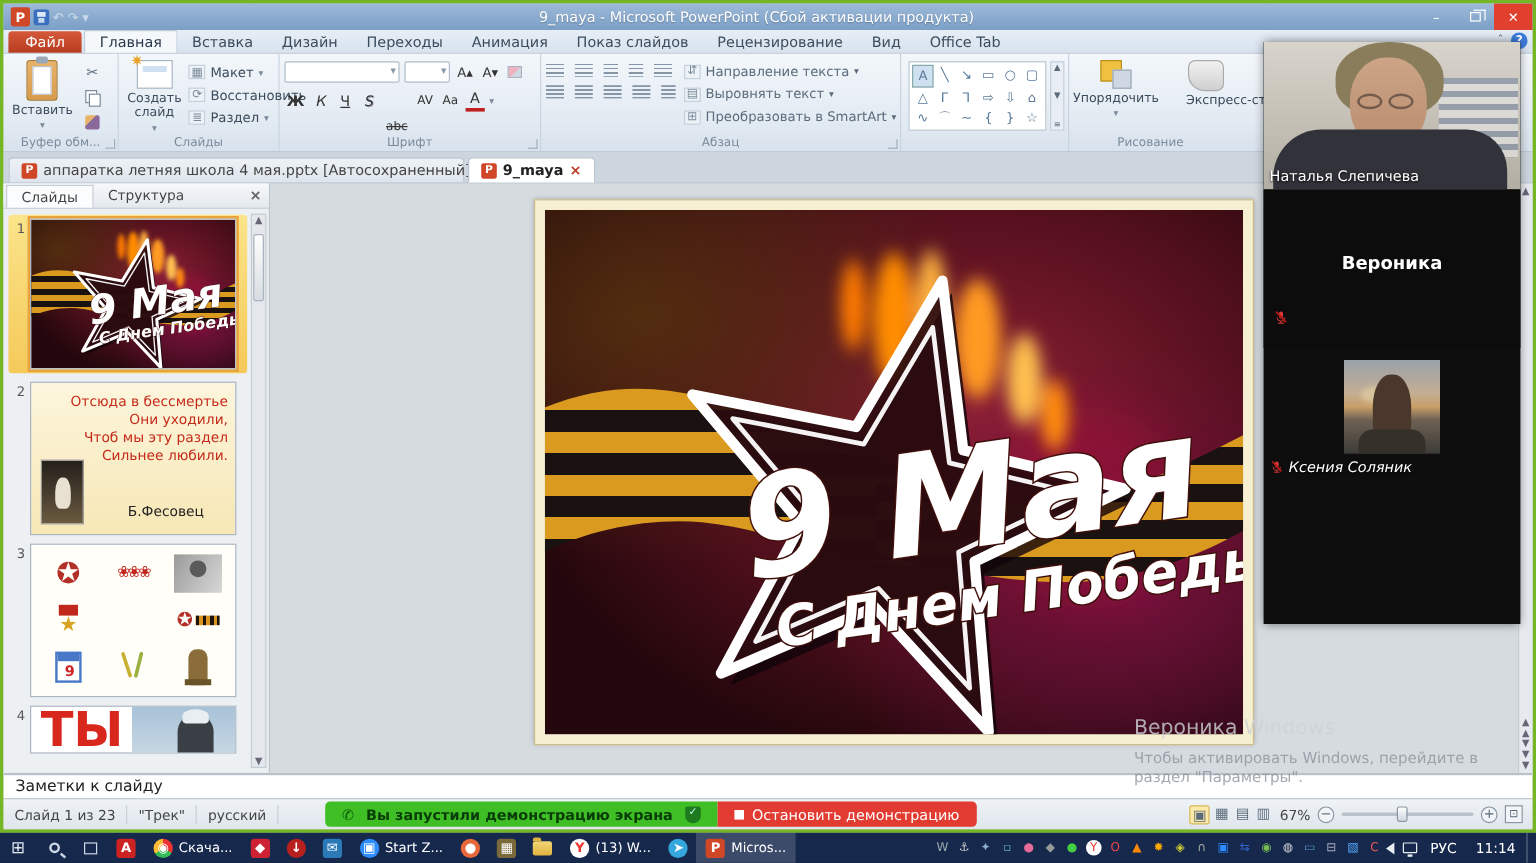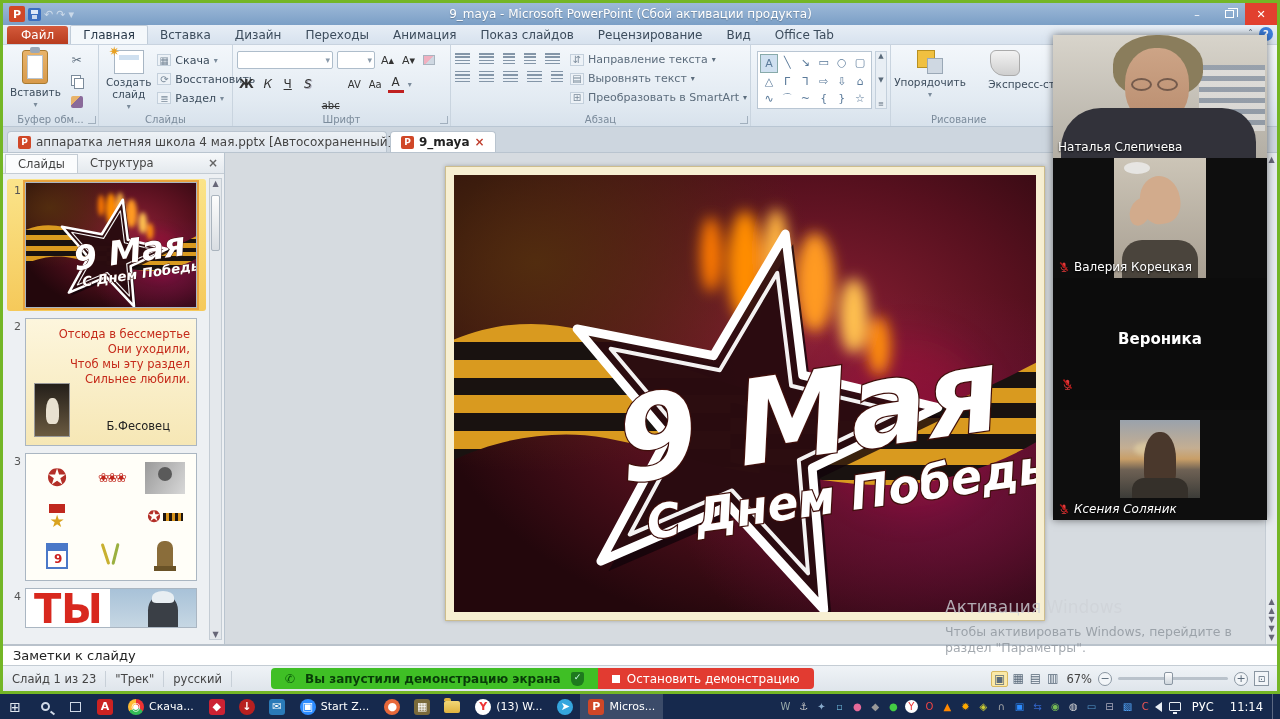--- a/index.html
+++ b/index.html
@@ -323,21 +323,21 @@
       <div class="bigbtn" style="width:52px;">
         <span class="slide-ic">
             <span class="burst">✷</span>
           </span>
         <span>Создать слайд</span>
         <span style="font-size:8px;color:#7b8b9b;">▾</span>
       </div>
       <div class="minicol" style="gap:1px;">
         <div class="smallrow">
             <span class="mini-ic">▦</span>
-            <span>Скача</span>
+            <span>Макет</span>
             <span style="font-size:8px;color:#7b8b9b;">▾</span>
           </div>
         <div class="smallrow">
             <span class="mini-ic">⟳</span>
             <span>Восстановить</span>
           </div>
         <div class="smallrow">
             <span class="mini-ic">≣</span>
             <span>Раздел</span>
             <span style="font-size:8px;color:#7b8b9b;">▾</span>
@@ -570,57 +570,39 @@
       <span class="zslider">
           <span class="zthumb"></span>
         </span>
       <span class="zcirc">+</span>
       <span class="fitbtn">⊡</span>
     </div>
   </div>
 </div>
 
 <div class="wmark">
-  <div class="w1">Активация Windows</div>
+  <div class="w1">Вероника Windows</div>
   <div class="w2"><span>Чтобы активировать Windows, перейдите в</span><br><span>раздел "Параметры".</span></div>
 </div>
 
 <div class="zoomwin">
   <div class="zcell" style="height:123px;">
     <div class="v-nat">
       <span class="shelf"></span>
         <span class="hair"></span>
         <span class="face"></span>
       <span class="glasses">
           <i></i>
           <i></i>
         </span>
         <span class="body"></span>
     </div>
     <div class="zname">
         <span>Наталья Слепичева</span>
       </div>
-  </div>
-  <div class="zcell" style="height:120px;">
-    <div class="v-val">
-      <span class="lamp"></span>
-        <span class="head"></span>
-        <span class="hand"></span>
-        <span class="body"></span>
-    </div>
-    <div class="zname">
-      <svg class="micico" width="12" height="12" viewBox="0 0 16 16">
-          <rect x="6" y="2" width="4" height="7" rx="2" fill="#e03a3a"></rect>
-          <path d="M4 8 a4 4 0 0 0 8 0" stroke="#e03a3a" fill="none"></path>
-          <line x1="8" y1="12" x2="8" y2="14" stroke="#e03a3a"></line>
-          <line x1="5" y1="14" x2="11" y2="14" stroke="#e03a3a"></line>
-          <line x1="3" y1="2" x2="13" y2="13" stroke="#b01818" stroke-width="2"></line>
-        </svg>
-      <span>Валерия Корецкая</span>
-    </div>
   </div>
   <div class="zcell" style="height:132px;background:#0c0c0c;">
     <div class="v-ver-name">Вероника</div>
     <div class="v-ver-mic">
       <svg class="micico" width="13" height="13" viewBox="0 0 16 16">
           <rect x="6" y="2" width="4" height="7" rx="2" fill="#e03a3a"></rect>
           <path d="M4 8 a4 4 0 0 0 8 0" stroke="#e03a3a" fill="none"></path>
           <line x1="8" y1="12" x2="8" y2="14" stroke="#e03a3a"></line>
           <line x1="5" y1="14" x2="11" y2="14" stroke="#e03a3a"></line>
           <line x1="3" y1="2" x2="13" y2="13" stroke="#b01818" stroke-width="2"></line>

